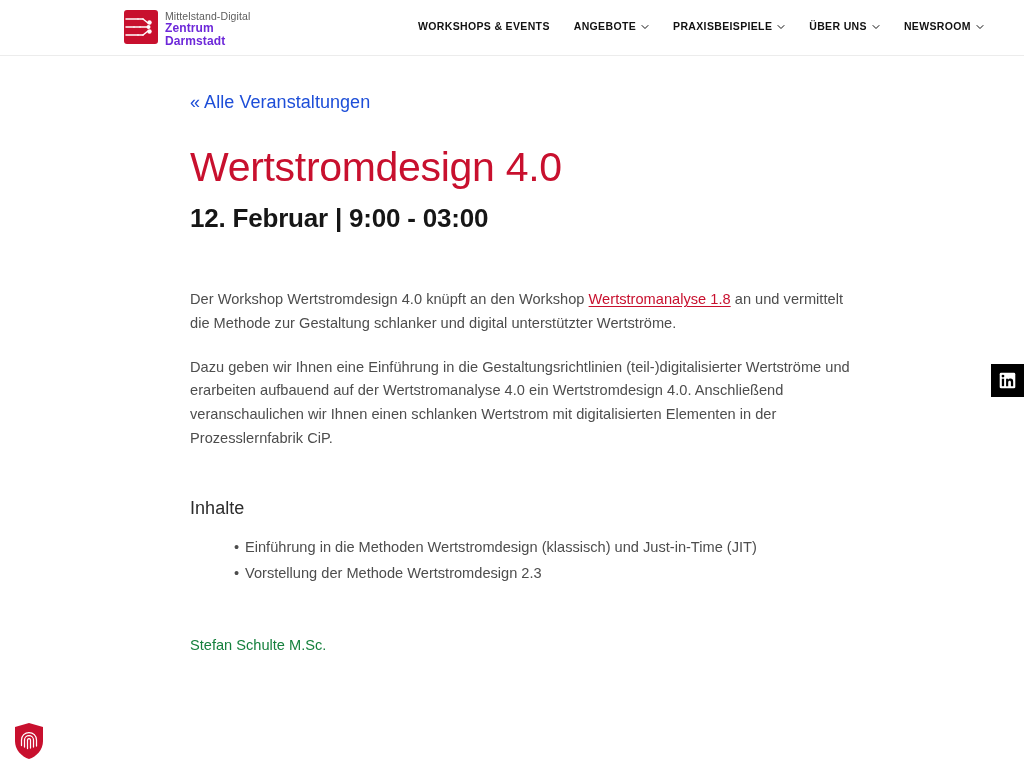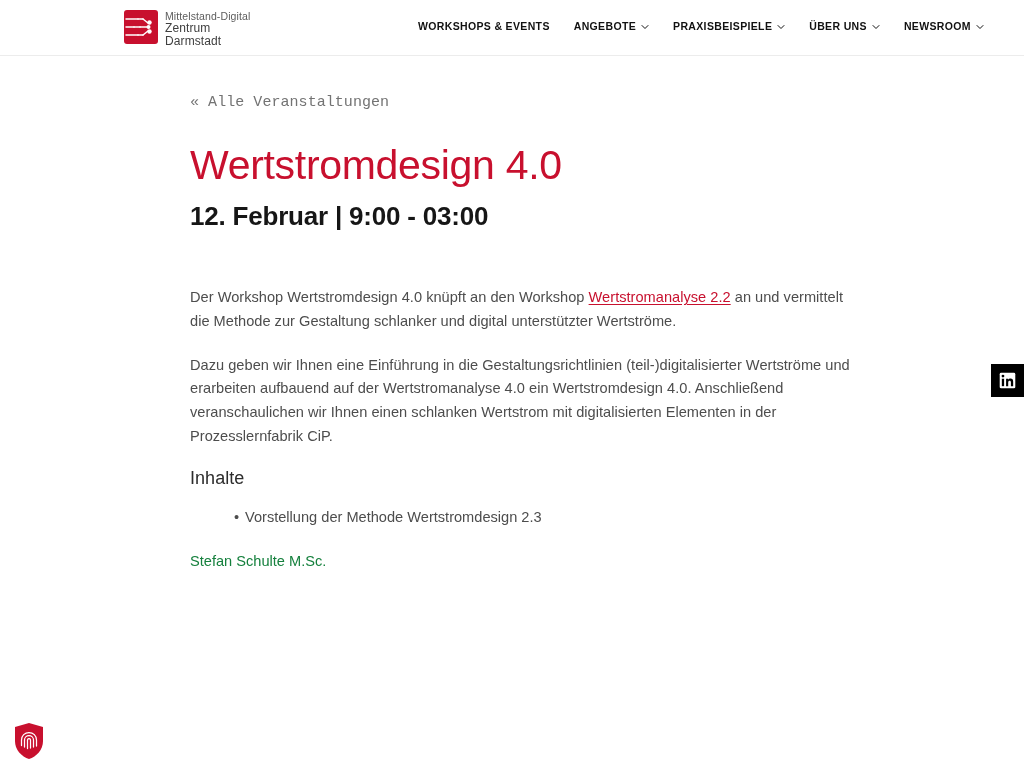--- a/index.html
+++ b/index.html
@@ -54,22 +54,22 @@
   .brand-line-1 {
     font-size: 10.5px;
     color: #5d5d5d;
     letter-spacing: 0.1px;
     display: block;
     white-space: nowrap;
     text-align: center;
   }
   .brand-line-2, .brand-line-3 {
     font-size: 12px;
-    font-weight: 400;
-    color: #404040;
+    font-weight: 700;
+    color: #6d28d9;
     letter-spacing: 0.1px;
     display: block;
     white-space: nowrap;
   }
 
   .main-nav {
     position: absolute;
     left: 418px;
     top: 0;
     height: 52px;
@@ -105,26 +105,25 @@
   .page {
     width: 1024px;
     padding-top: 36px;
   }
   .content {
     width: 660px;
     margin-left: 190px;
   }
 
   .breadcrumb {
-    font-size: 15px;
-    color: #737373;
+    font-size: 18px;
+    color: #1d4ed8;
     text-decoration: none;
     display: inline-block;
     letter-spacing: 0.05px;
-    font-family: Liberation Mono, monospace;
   }
 
   .page-title {
     margin-top: 33px;
     font-size: 41px;
     line-height: 1.06;
     font-weight: 400;
     color: #C8102E;
     letter-spacing: -0.3px;
   }
@@ -146,21 +145,21 @@
     letter-spacing: 0.02px;
   }
   p.body-text + p.body-text { margin-top: 20px; }
 
   a.inline-link {
     color: #C8102E;
     text-decoration: underline;
     text-underline-offset: 2px;
   }
 
-  .section { margin-top: 20px; }
+  .section { margin-top: 48px; }
   .section-heading {
     font-size: 18px;
     font-weight: 400;
     color: #2c2c2c;
     letter-spacing: 0.05px;
   }
 
   .section-body { margin-top: 17px; }
 
   ul.bullets {
@@ -304,30 +303,31 @@
 <main class="page">
   <div class="content">
 
     <a class="breadcrumb" href="#">« Alle Veranstaltungen</a>
 
     <h1 class="page-title">Wertstromdesign 4.0</h1>
 
     <div class="event-date">12. Februar | 9:00 - 03:00</div>
 
     <div class="intro-block">
-      <p class="body-text"><span>Der Workshop Wertstromdesign 4.0 knüpft an den Workshop </span><a class="inline-link" href="#">Wertstromanalyse 2.2</a><span> an und vermittelt die Methode zur Gestaltung schlanker und digital unterstützter Wertströme.</span></p>
+      <p class="body-text"><span>Der Workshop Wertstromdesign 4.0 knüpft an den Workshop </span><a class="inline-link" href="#">Wertstromanalyse 1.8</a><span> an und vermittelt die Methode zur Gestaltung schlanker und digital unterstützter Wertströme.</span></p>
 
       <p class="body-text">Dazu geben wir Ihnen eine Einführung in die Gestaltungsrichtlinien (teil-)digitalisierter Wertströme und erarbeiten aufbauend auf der Wertstromanalyse 4.0 ein Wertstromdesign 4.0. Anschließend veranschaulichen wir Ihnen einen schlanken Wertstrom mit digitalisierten Elementen in der Prozesslernfabrik CiP.</p>
     </div>
 
     
     <section class="section">
       <h2 class="section-heading">Inhalte</h2>
       <div class="section-body">
         <ul class="bullets">
+          <li><span class="dot"></span><span>Einführung in die Methoden Wertstromdesign (klassisch) und Just-in-Time (JIT)</span></li>
           <li><span class="dot"></span><span>Vorstellung der Methode Wertstromdesign 2.3</span></li>
         </ul>
       </div>
     </section>
 
     
     <section class="section">
       <div class="section-body">
         <p class="plain-text">Stefan Schulte M.Sc.</p>
       </div>

